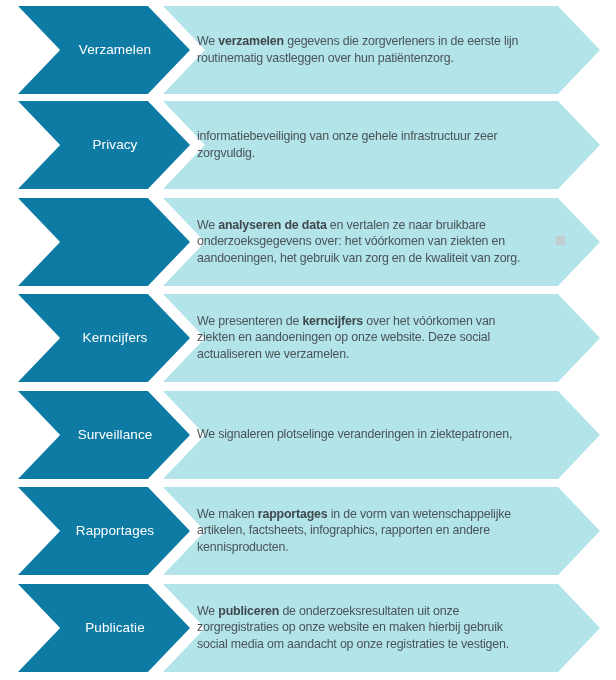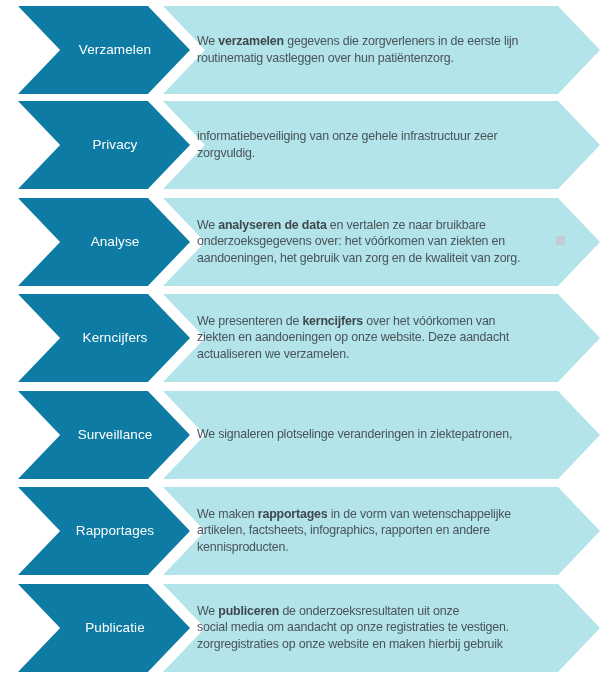--- a/index.html
+++ b/index.html
@@ -112,36 +112,35 @@
       <div class="stage-chevron"></div>
       <div class="stage-label">Privacy</div>
       <div class="desc-chevron"></div>
       <div class="desc-text">
         <div><span>informatiebeveiliging van onze gehele infrastructuur zeer</span></div>
         <div><span>zorgvuldig.</span></div>
       </div>
     </div>
     <div class="process-row" style="top: 198px;">
       <div class="stage-chevron"></div>
-      <div class="stage-label">Analyse</div>
       <div class="desc-chevron"></div>
       <div class="artifact-square" style="left: 556px; top: 38px;"></div>
       <div class="desc-text">
         <div><span>We </span><b>analyseren de data</b><span>  en vertalen ze naar bruikbare</span></div>
         <div><span>onderzoeksgegevens over: het vóórkomen van ziekten en</span></div>
         <div><span>aandoeningen, het gebruik van zorg en de kwaliteit van zorg.</span></div>
       </div>
     </div>
     <div class="process-row" style="top: 294px;">
       <div class="stage-chevron"></div>
       <div class="stage-label">Kerncijfers</div>
       <div class="desc-chevron"></div>
       <div class="desc-text">
         <div><span>We presenteren de </span><b>kerncijfers</b><span> over het vóórkomen van</span></div>
-        <div><span>ziekten en aandoeningen op onze website. Deze aandacht</span></div>
+        <div><span>ziekten en aandoeningen op onze website. Deze social</span></div>
         <div><span>actualiseren we verzamelen.</span></div>
       </div>
     </div>
     <div class="process-row" style="top: 391px;">
       <div class="stage-chevron"></div>
       <div class="stage-label">Surveillance</div>
       <div class="desc-chevron"></div>
       <div class="desc-text">
         <div><span>We signaleren plotselinge veranderingen in ziektepatronen,</span></div>
       </div>
@@ -155,17 +154,17 @@
         <div><span>artikelen, factsheets, infographics, rapporten en andere</span></div>
         <div><span>kennisproducten.</span></div>
       </div>
     </div>
     <div class="process-row" style="top: 584px;">
       <div class="stage-chevron"></div>
       <div class="stage-label">Publicatie</div>
       <div class="desc-chevron"></div>
       <div class="desc-text">
         <div><span>We </span><b>publiceren</b><span> de onderzoeksresultaten uit onze</span></div>
+        <div><span>zorgregistraties op onze website en maken hierbij gebruik</span></div>
         <div><span>social media om aandacht op onze registraties te vestigen.</span></div>
-        <div><span>zorgregistraties op onze website en maken hierbij gebruik</span></div>
       </div>
     </div>
   </div>
 
 </body></html>

